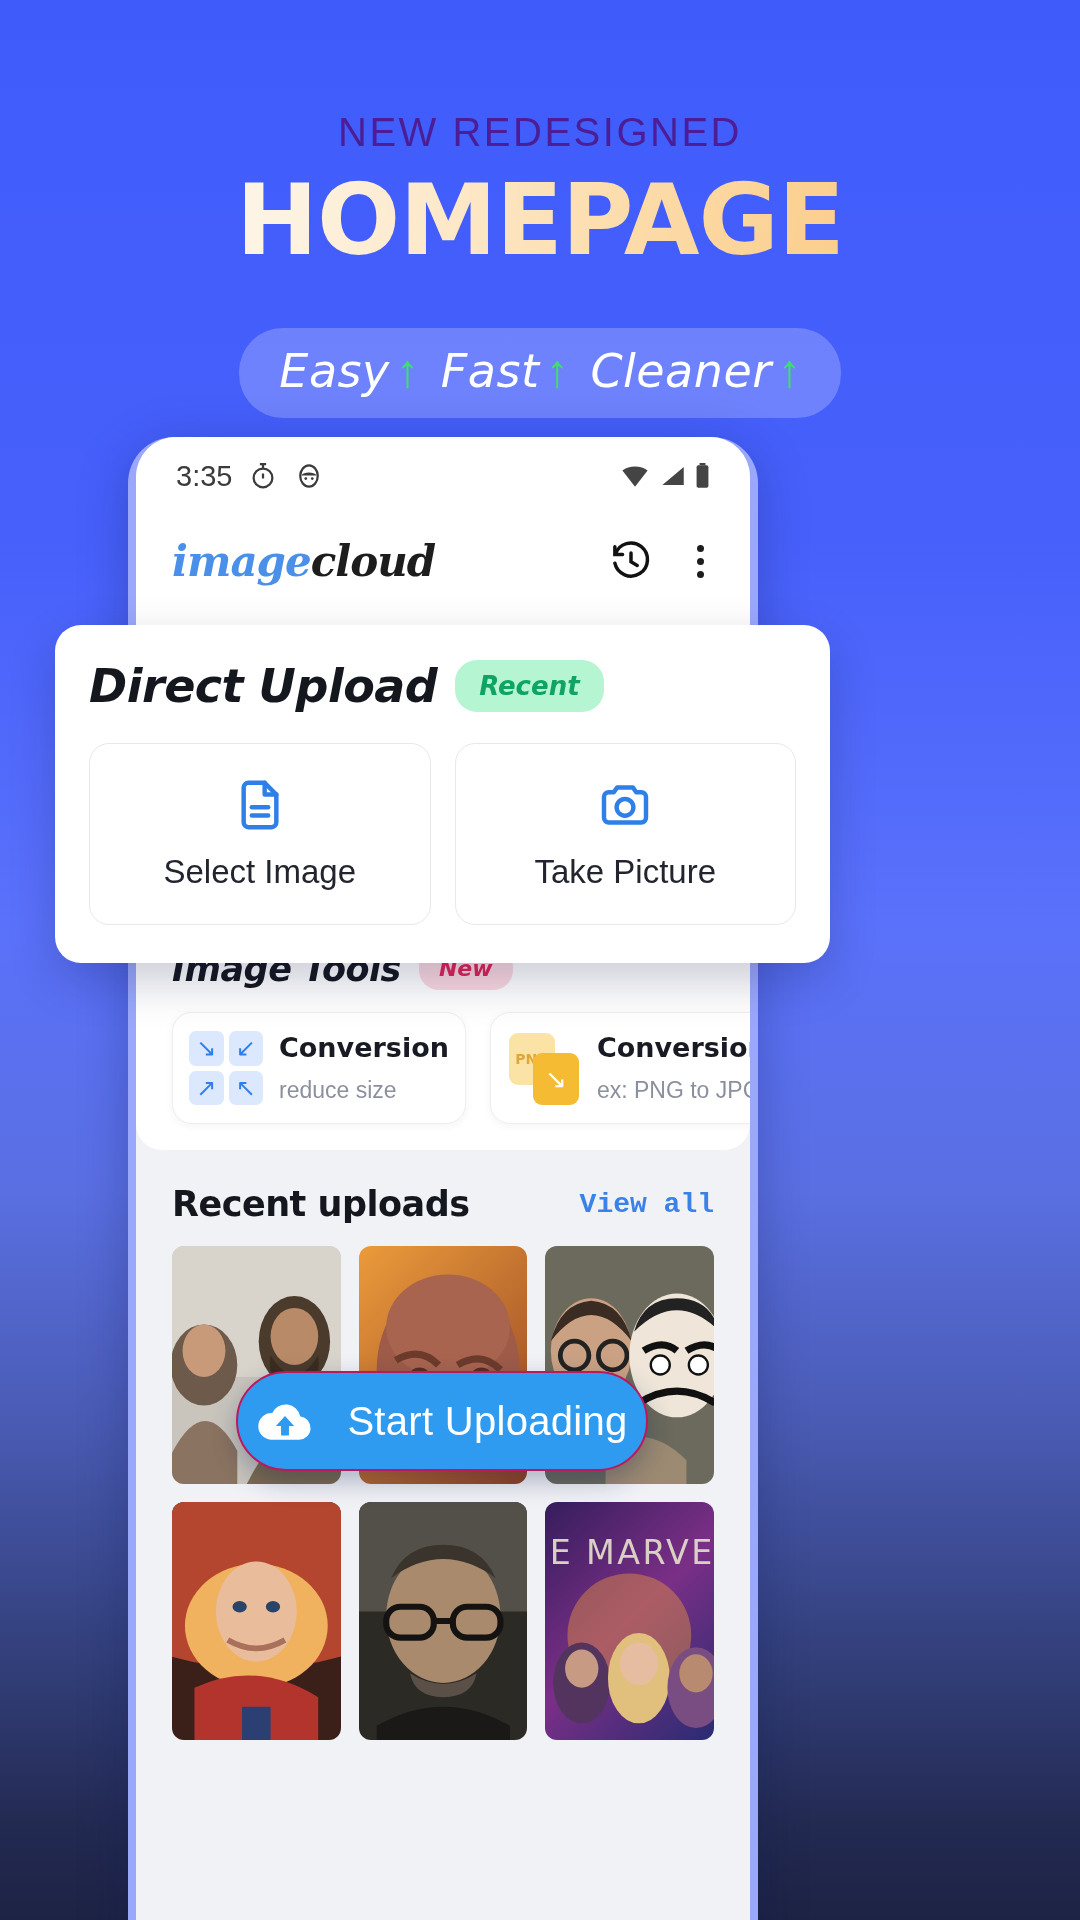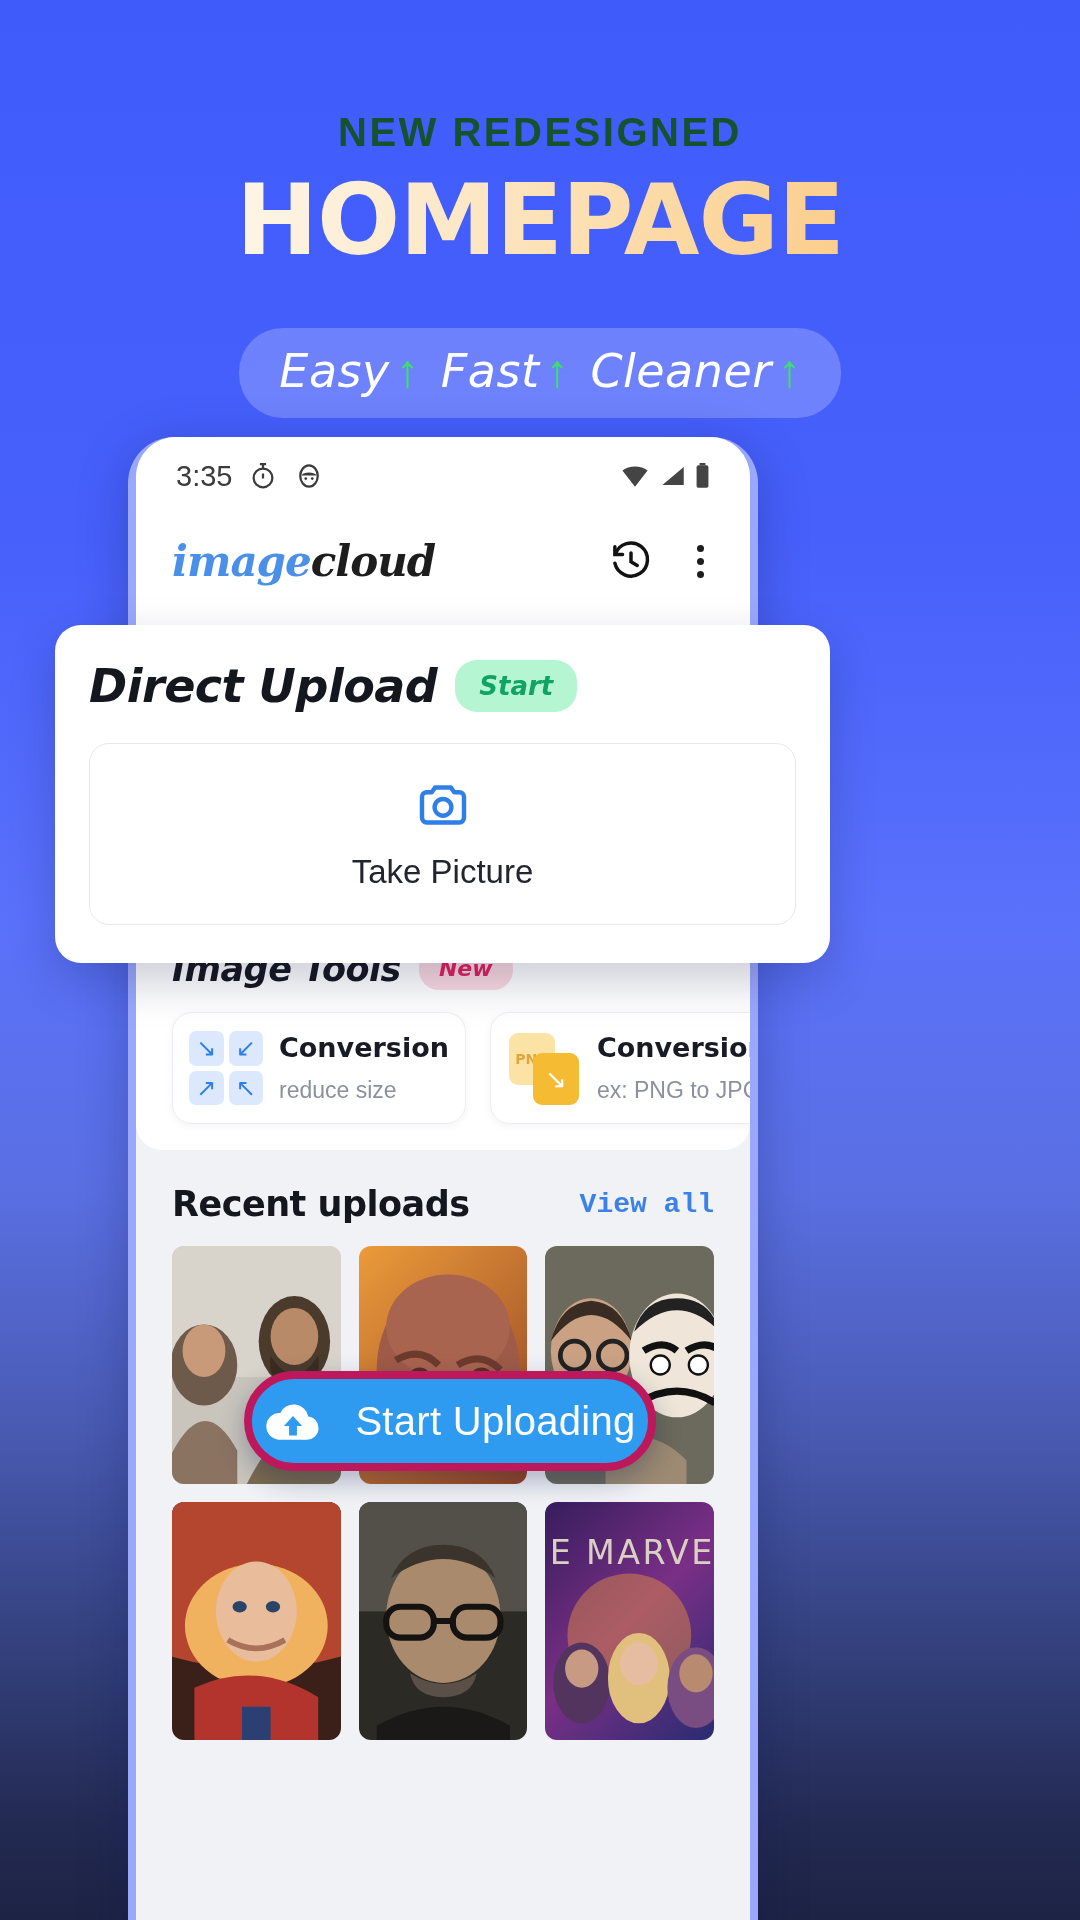--- a/index.html
+++ b/index.html
@@ -15,22 +15,22 @@
         #33407c 86%,
         #232a52 95%,
         #1d2344 100%);
     position:relative;
   }
 
   
   .hero { position:absolute; top:0; left:0; width:1080px; text-align:center; }
   .hero-kicker{
     margin-top:110px;
-    font-size:40px; letter-spacing:2.5px; color:#14532d;
-    font-weight:700; font-family:"Liberation Sans",sans-serif;
+    font-size:40px; letter-spacing:2.5px; color:#4c1d95;
+    font-weight:400; font-family:"Liberation Sans",sans-serif;
   }
   .hero-title{
     margin-top:14px;
     font-size:98px; font-weight:bold; letter-spacing:-1px;
     font-family:"DejaVu Sans",sans-serif;
     background:linear-gradient(100deg,#ffffff 0%,#fdf2e0 28%,#fcd9a4 62%,#f9bf6d 100%);
     -webkit-background-clip:text; background-clip:text;
     -webkit-text-fill-color:transparent; color:transparent;
     line-height:1.05;
   }
@@ -140,22 +140,22 @@
   .up-row{ display:flex; gap:24px; margin-top:30px;}
   .up-btn{
     flex:1; border:1.6px solid #e6e8ee; border-radius:20px;
     height:182px; display:flex; flex-direction:column; align-items:center; justify-content:center; gap:20px;
     background:#ffffff;
   }
   .up-label{ font-size:33px; color:#23252e; font-family:"Liberation Sans",sans-serif;}
 
   
   .cta{
-    position:absolute; left:244px; top:1371px; width:412px; height:100px;
-    background:#2f9bf0; border:8px solid #be185d; border-radius:54px;
+    position:absolute; left:236px; top:1371px; width:412px; height:100px;
+    background:#2f9bf0; border:2px solid #be185d; border-radius:54px;
     display:flex; align-items:center; justify-content:center; gap:33px;
     box-shadow:0 10px 26px rgba(12,30,80,.30);
   }
   .cta-label{ font-size:40px; color:#ffffff; font-family:"Liberation Sans",sans-serif; letter-spacing:.3px;}
 </style>
 </head>
 <body>
 
 <div class="hero">
   <div class="hero-kicker">NEW REDESIGNED</div>
@@ -369,24 +369,33 @@
 
       </div>
     </div>
 
   </div>
 </div>
 
 <div class="float-card">
   <div class="sec-head" style="padding:0">
     <span class="sec-title" style="font-size:46px">Direct Upload</span>
-    <span class="badge badge-simple">Start</span>
+    <span class="badge badge-simple">Recent</span>
   </div>
 
   <div class="up-row">
+    <div class="up-btn">
+      <svg width="56" height="56" viewBox="0 0 24 24" fill="none" stroke="#2f7fe8" stroke-width="1.9" stroke-linejoin="round" stroke-linecap="round">
+        <path d="M14 2.5H7a2 2 0 0 0-2 2v15a2 2 0 0 0 2 2h10a2 2 0 0 0 2-2V7.5Z"></path>
+        <path d="M14 2.5V7.5h5"></path>
+          <path d="M8.5 13h7"></path>
+          <path d="M8.5 16.5h7"></path>
+      </svg>
+      <span class="up-label">Select Image</span>
+    </div>
 
     <div class="up-btn">
       <svg width="56" height="56" viewBox="0 0 24 24" fill="none" stroke="#2f7fe8" stroke-width="1.9" stroke-linejoin="round" stroke-linecap="round">
         <path d="M3 8.5a2 2 0 0 1 2-2h2.2l1.4-2h6.8l1.4 2H19a2 2 0 0 1 2 2v9a2 2 0 0 1-2 2H5a2 2 0 0 1-2-2Z"></path>
         <circle cx="12" cy="13" r="3.6"></circle>
       </svg>
       <span class="up-label">Take Picture</span>
     </div>
   </div>
 </div>

